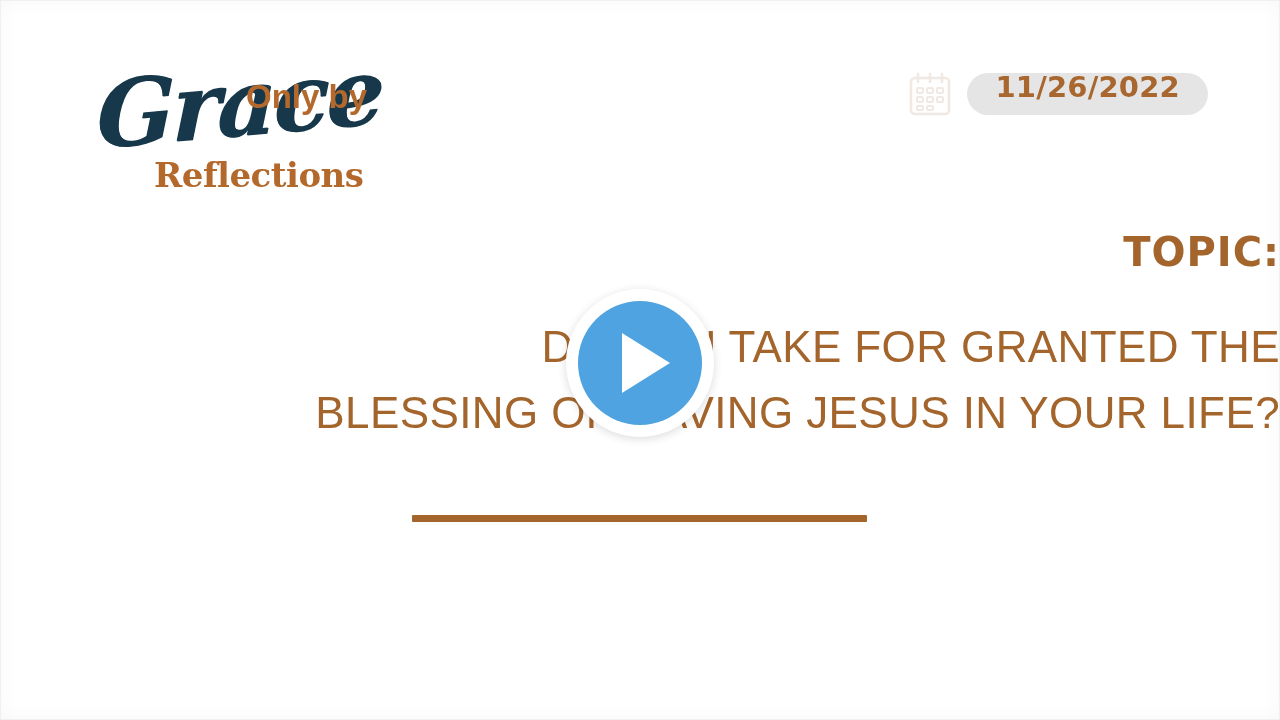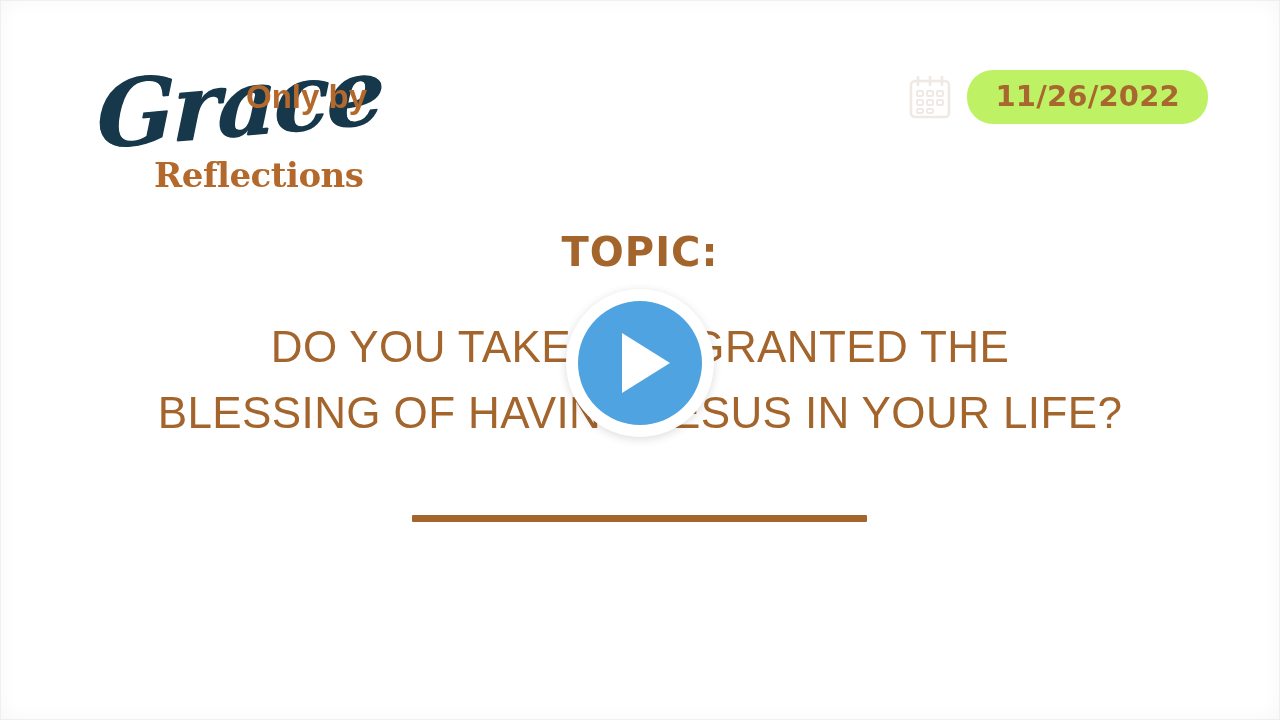--- a/index.html
+++ b/index.html
@@ -79,44 +79,44 @@
     align-items: center;
     gap: 14px;
   }
   #calendar-icon {
     width: 46px;
     height: 48px;
     opacity: 1;
     flex: 0 0 auto;
   }
   #date-badge {
-    background: #bef264;
+    background: #e5e5e5;
     border-radius: 26px;
-    padding: 12px 28px 13px 28px;
+    padding: 0 28px 13px 28px;
     display: flex;
     justify-content: center;
     min-width: 138px;
   }
   #date-text {
     font-family: "DejaVu Sans", sans-serif;
     font-weight: 700;
     font-size: 29px;
     line-height: 1;
     color: #a8672f;
     letter-spacing: 0.2px;
     white-space: nowrap;
   }
 
   
   #center-block {
     position: absolute;
     left: 0;
     right: 0;
     top: 232px;
-    text-align: center;
+    text-align: right;
   }
   #topic-label {
     font-family: "DejaVu Sans", sans-serif;
     font-weight: 700;
     font-size: 40px;
     line-height: 1;
     color: #a4652c;
     letter-spacing: 1px;
     margin: 0 0 42px 0;
   }

